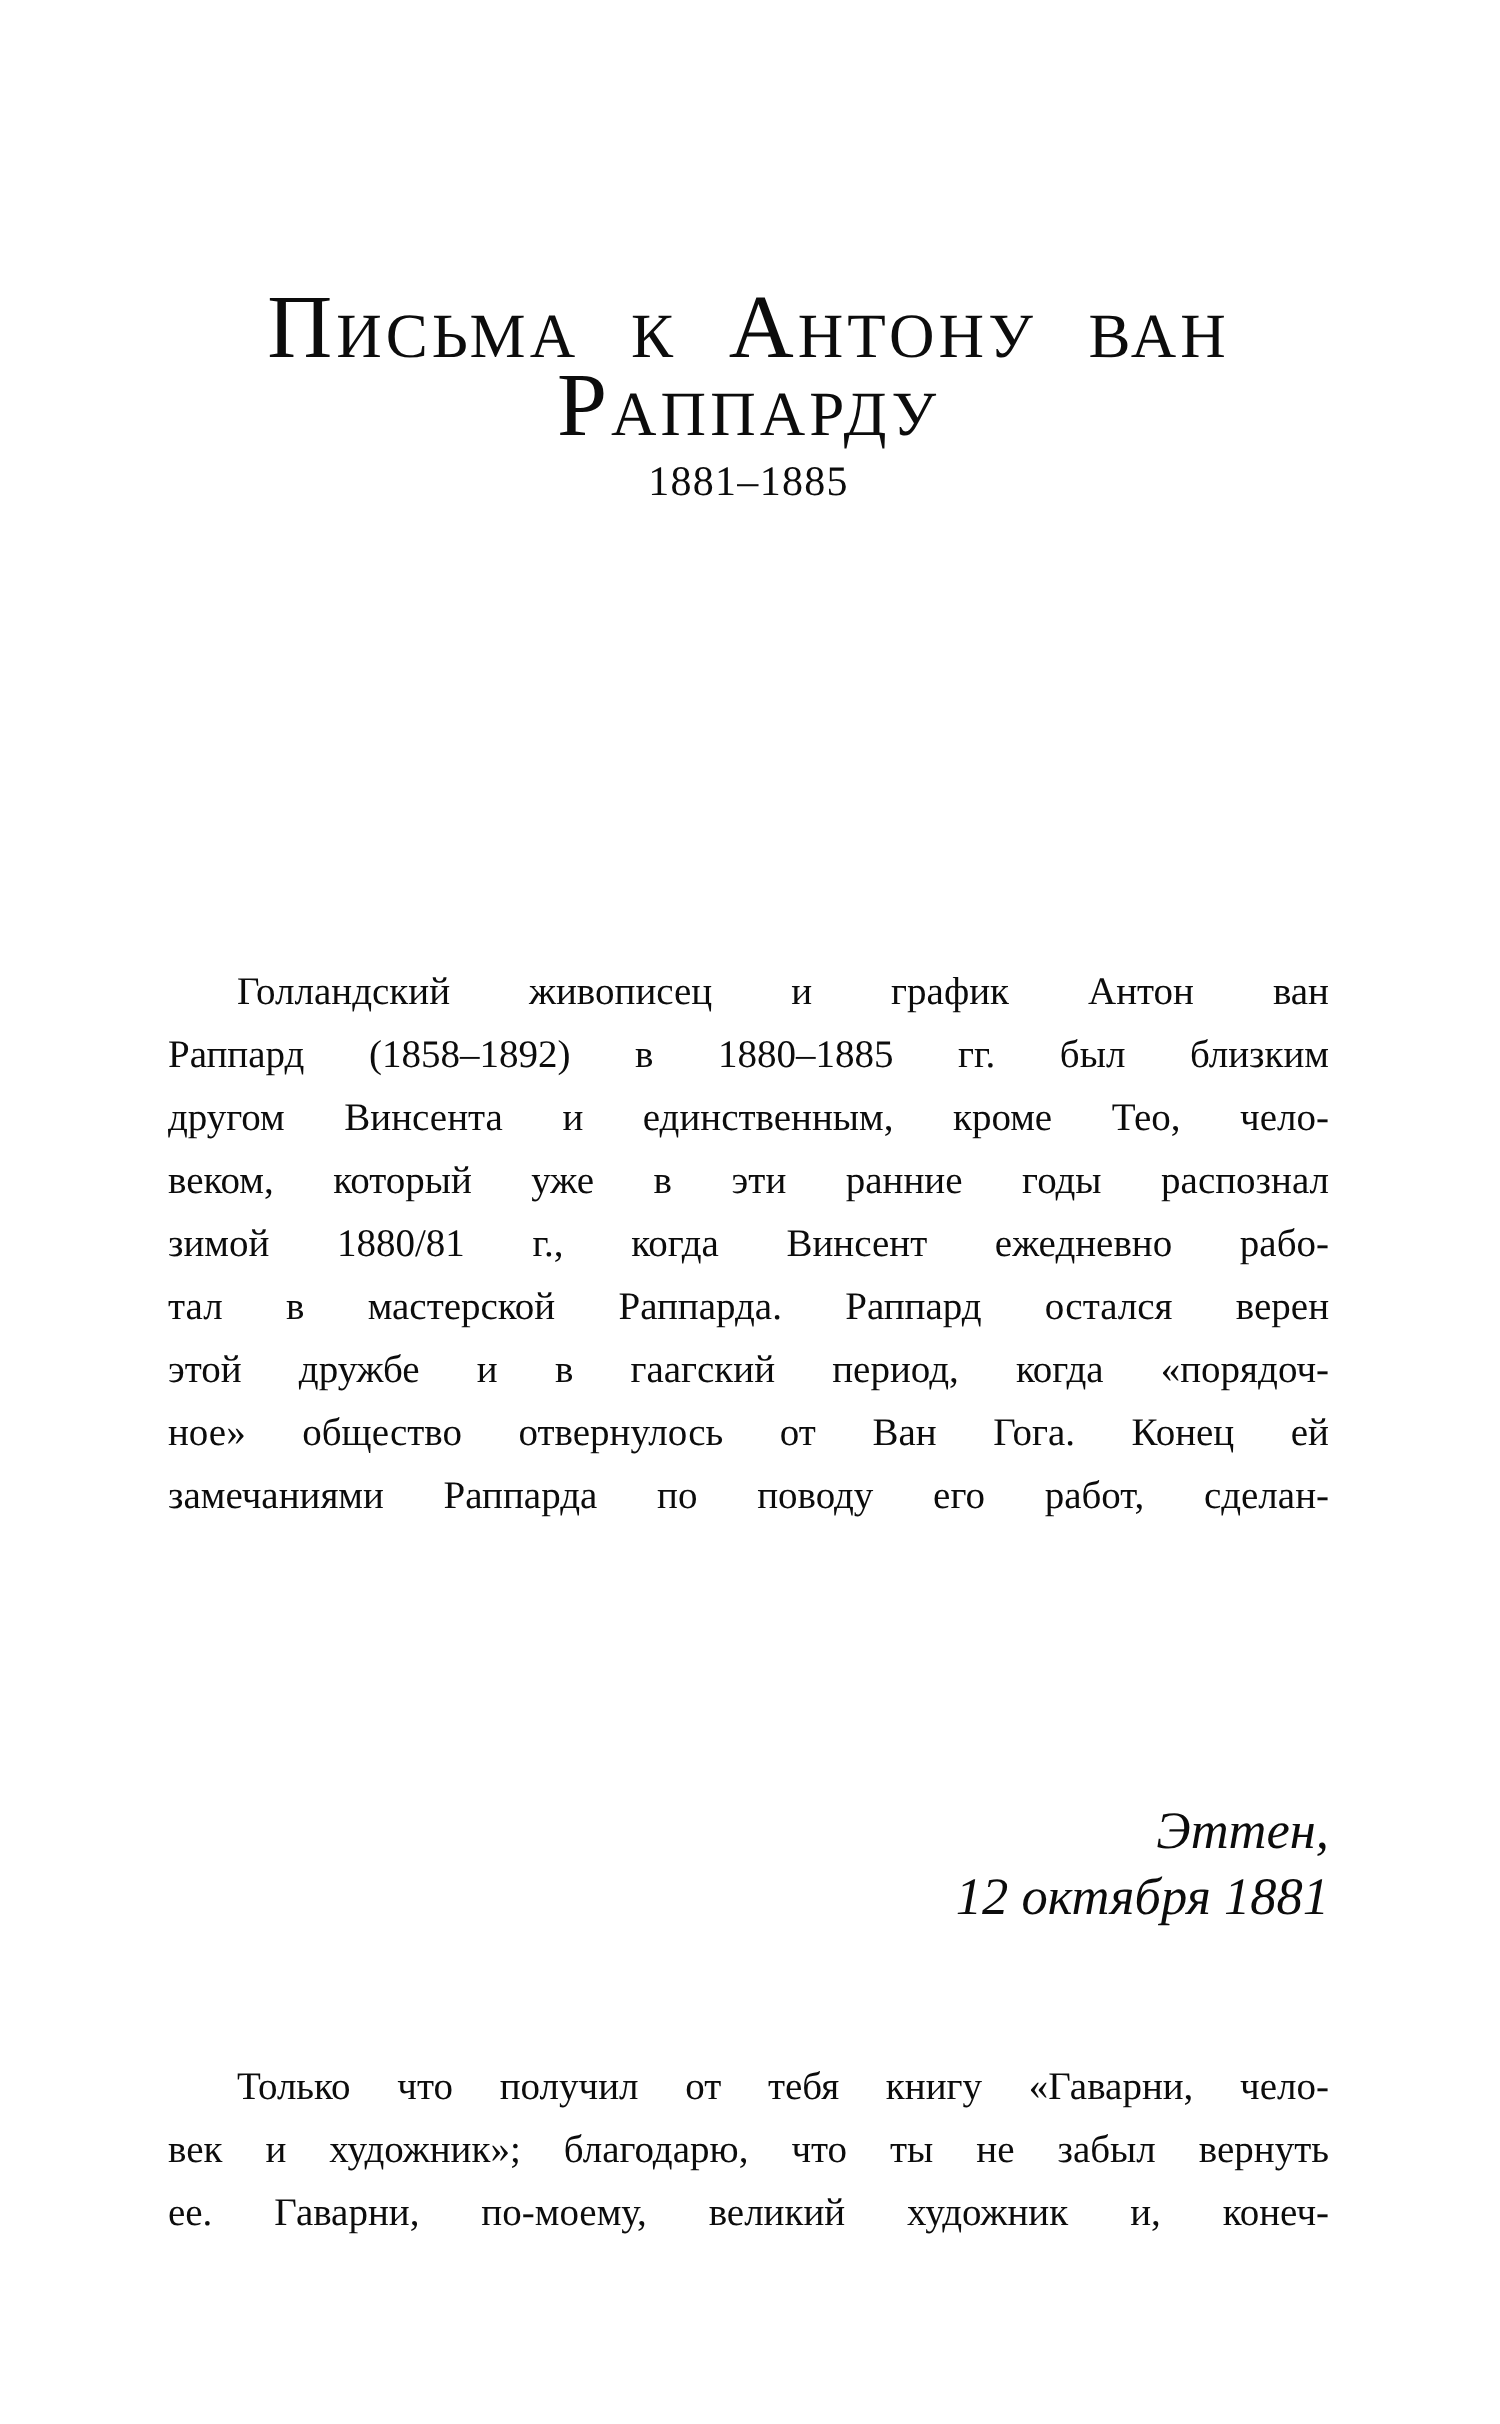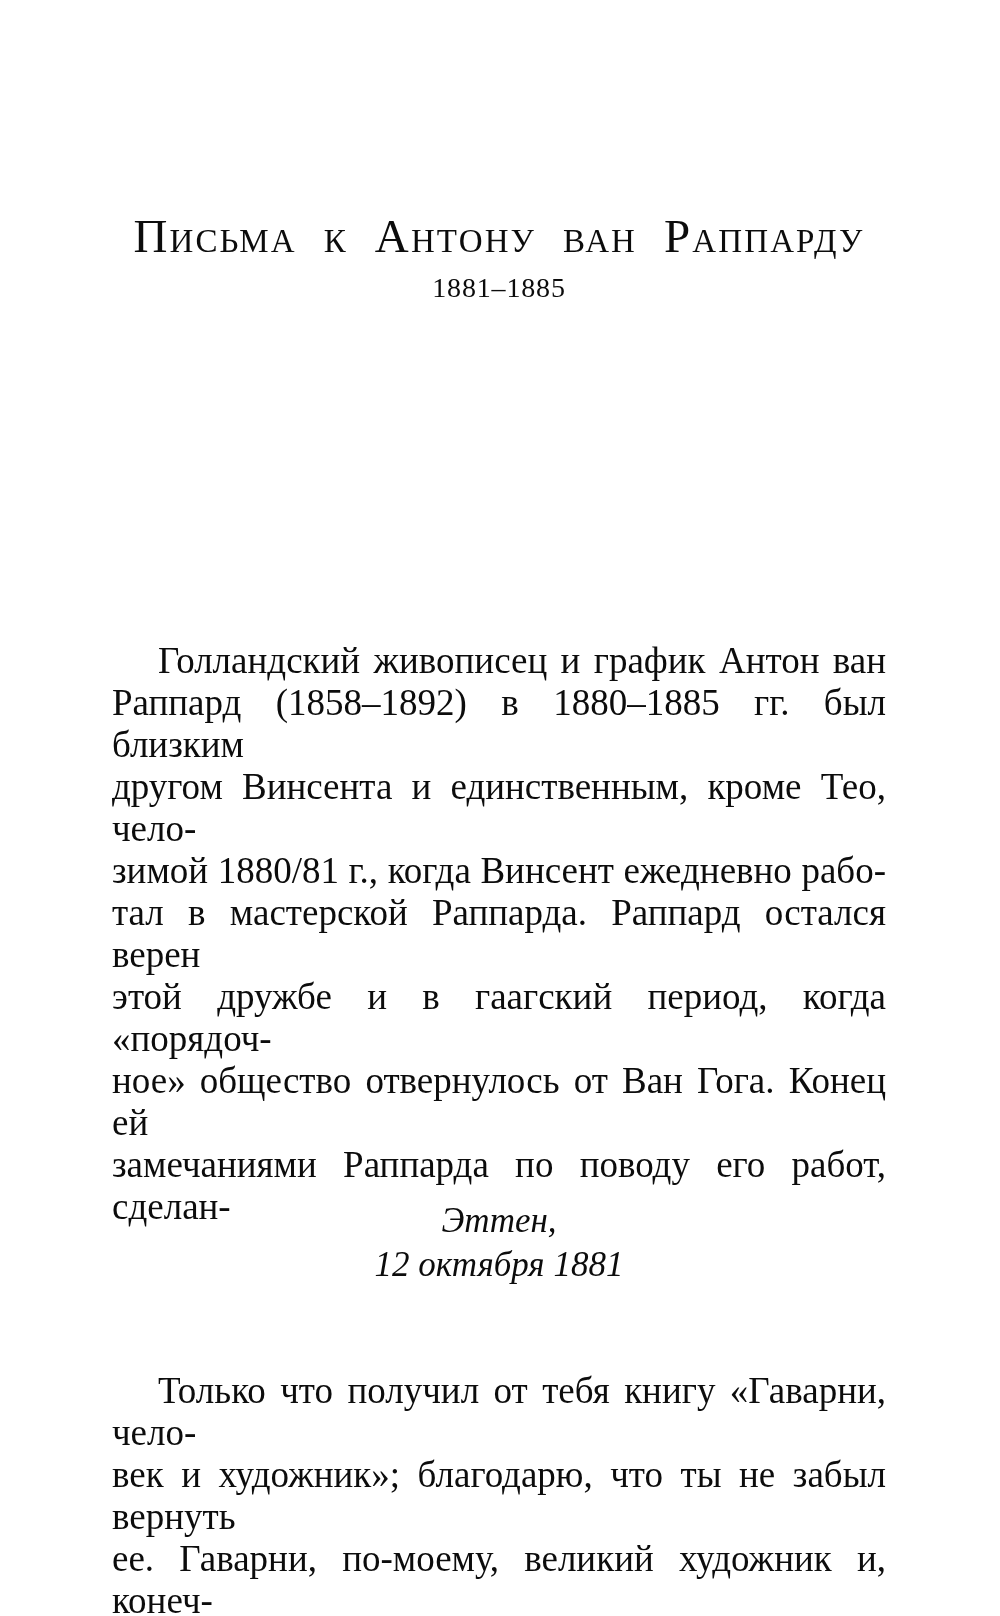--- a/index.html
+++ b/index.html
@@ -22,73 +22,73 @@
     left: 112px;
     width: 774px;
     margin: 0;
     text-align: center;
     font-weight: 400;
     color: #0c0c0c;
   }
   .title-line1 {
     display: block;
     font-variant: small-caps;
-    font-size: 47px;
+    font-size: 60px;
     line-height: 52px;
     letter-spacing: 0.045em;
     word-spacing: 0.28em;
-    margin-top: 18px;
   }
   .title-line2 {
     display: block;
     font-size: 28px;
     line-height: 52px;
     letter-spacing: 0.03em;
   }
   .bodytext {
     position: absolute;
     left: 112px;
     width: 774px;
-    font-size: 37px;
+    font-size: 26px;
     line-height: 42px;
   }
   .intro  { top: 640px; }
   .letter { top: 1370px; }
   .tline {
     text-align: justify;
     text-align-last: justify;
   }
   .tline.lastline { text-align-last: left; }
   .tline.indent   { text-indent: 46px; }
   .letter-heading {
     position: absolute;
     top: 1199px;
     left: 112px;
     width: 774px;
     text-align: center;
     font-style: italic;
     font-size: 35px;
     line-height: 44px;
   }
-  .letter-heading div { white-space: nowrap; }
+  .letter-heading div { white-space: nowrap; text-align: right; }
 </style>
 </head>
 <body>
 
 <div class="page">
 
   <h1 class="title">
     <span class="title-line1">Письма к Антону ван Раппарду</span>
     <span class="title-line2">1881–1885</span>
   </h1>
 
   <div class="bodytext intro">
       <div class="tline indent">Голландский живописец и график Антон ван</div>
       <div class="tline">Раппард (1858–1892) в 1880–1885 гг. был близким</div>
       <div class="tline">другом Винсента и единственным, кроме Тео, чело-</div>
+      <div class="tline">веком, который уже в эти ранние годы распознал</div>
       <div class="tline">зимой 1880/81 г., когда Винсент ежедневно рабо-</div>
       <div class="tline">тал в мастерской Раппарда. Раппард остался верен</div>
       <div class="tline">этой дружбе и в гаагский период, когда «порядоч-</div>
       <div class="tline">ное» общество отвернулось от Ван Гога. Конец ей</div>
       <div class="tline">замечаниями Раппарда по поводу его работ, сделан-</div>
     </div>
 
   <div class="letter-heading">
     <div>Эттен,</div>
     <div>12 октября 1881</div>

